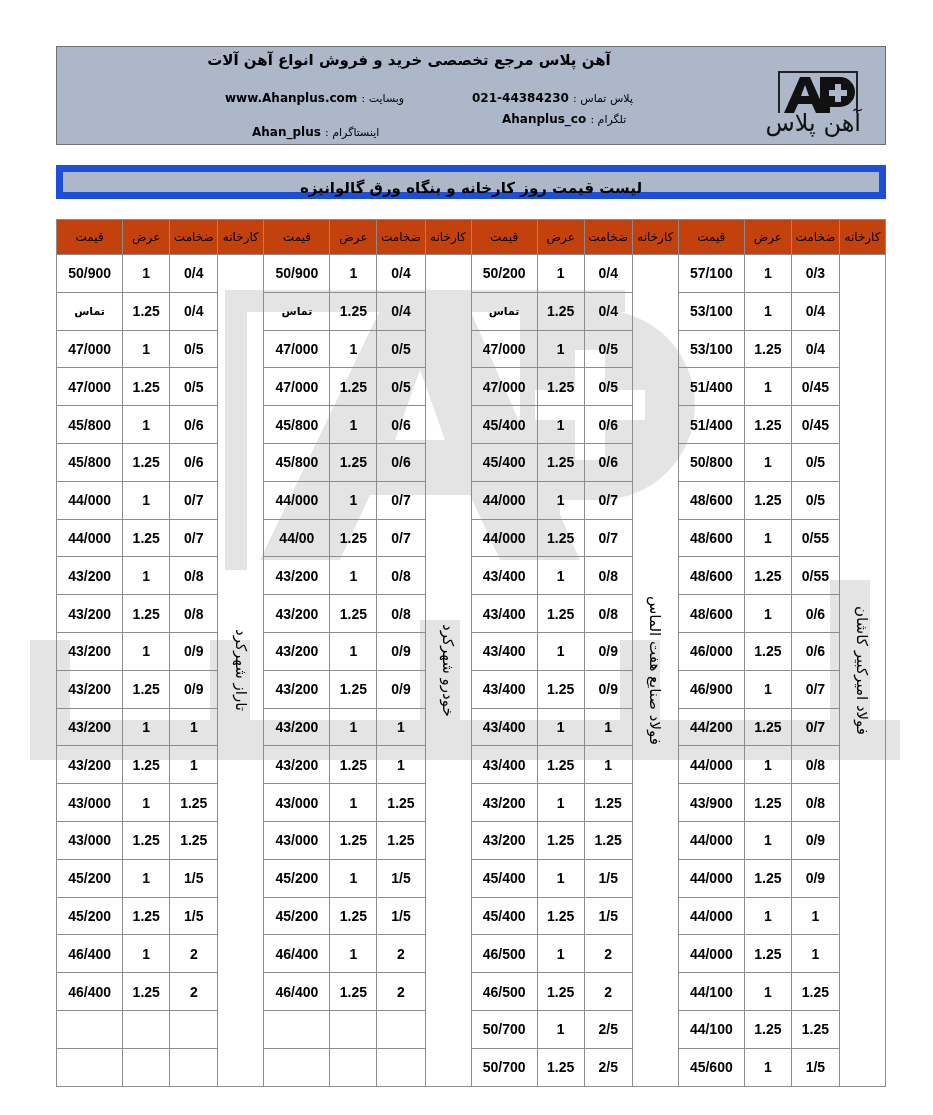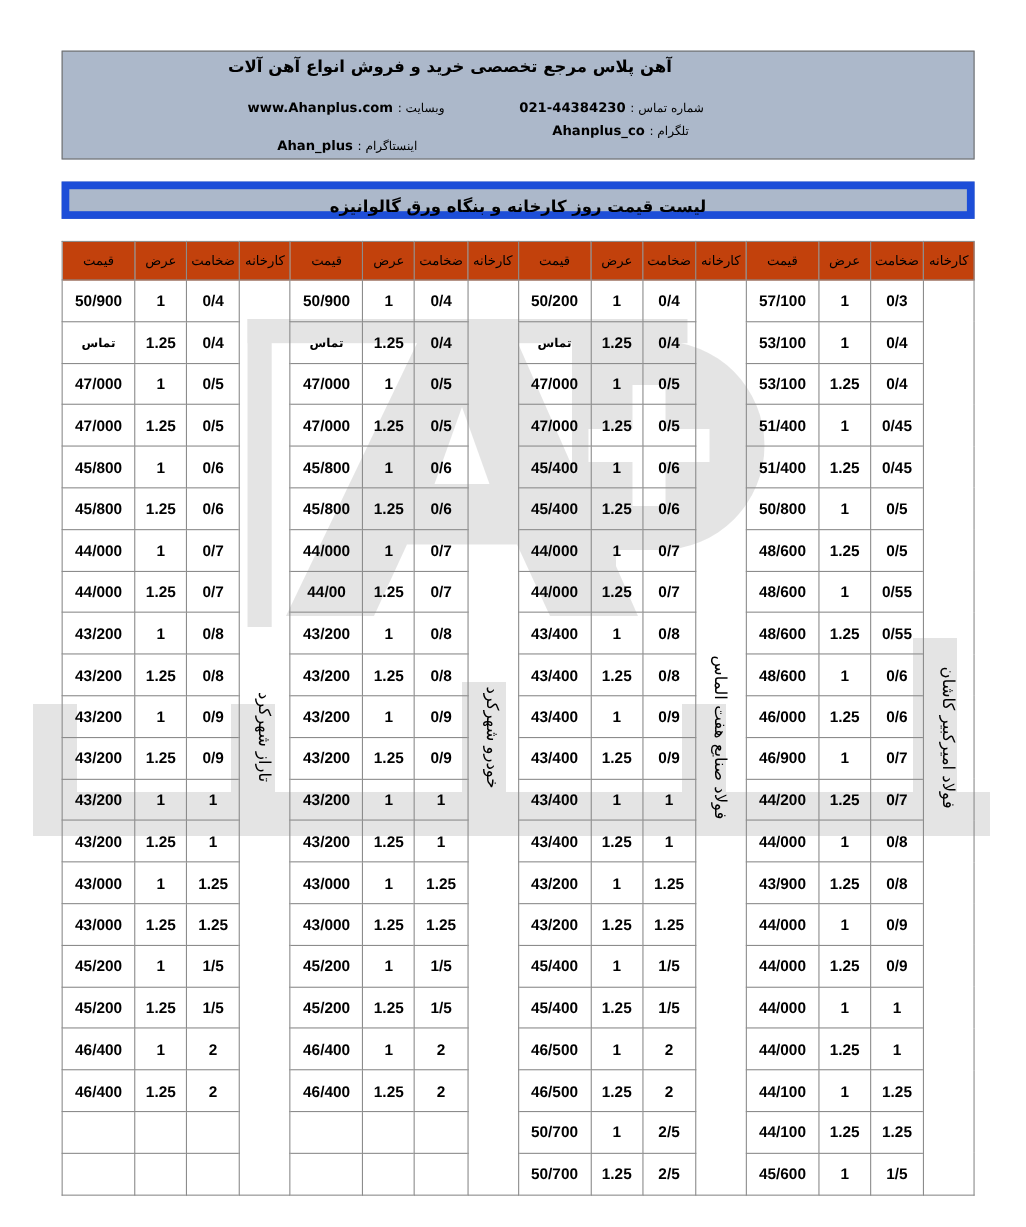--- a/index.html
+++ b/index.html
@@ -66,36 +66,48 @@
   .col-width { width: 47px; }
   .col-price { width: 66px; }
 </style>
 </head>
 <body>
 
 <div class="header-box">
   <div class="header-title">آهن پلاس مرجع تخصصی خرید و فروش انواع آهن آلات</div>
 
   <div class="info info-phone" dir="rtl">
-    <span class="lbl">شماره تماس :</span>
+    <span class="lbl">پلاس تماس :</span>
     <span dir="ltr">021-44384230</span>
   </div>
   <div class="info info-site" dir="rtl">
     <span class="lbl">وبسایت :</span>
     <span dir="ltr">www.Ahanplus.com</span>
   </div>
   <div class="info info-tel" dir="rtl">
     <span class="lbl">تلگرام :</span>
     <span dir="ltr">Ahanplus_co</span>
   </div>
   <div class="info info-insta" dir="rtl">
     <span class="lbl">اینستاگرام :</span>
     <span dir="ltr">Ahan_plus</span>
   </div>
 
+  <div class="logo">
+    <div class="logo-box"></div>
+    <div class="logo-box-l"></div>
+    <svg width="80" height="42" style="position:absolute;left:53px;top:2px;" viewBox="0 0 80 42">
+      <polygon points="4,40 20,4 30,4 46,40 36,40 32,31 18,31 14,40" fill="#111"></polygon>
+      <polygon points="21,23 25,12 29,23" fill="#acb8ca"></polygon>
+      <path d="M40 4 H60 a15 15 0 0 1 0 30 H50 V40 H40 Z" fill="#111"></path>
+      <rect x="55" y="11" width="6" height="18" fill="#acb8ca"></rect>
+      <rect x="49" y="17" width="18" height="6" fill="#acb8ca"></rect>
+    </svg>
+    <div class="logo-text">آهن پلاس</div>
+  </div>
 </div>
 
 <div class="subtitle-box">لیست قیمت روز کارخانه و بنگاه ورق گالوانیزه</div>
 
 <svg class="watermark" viewBox="0 0 933 560">
   <g fill="#8a8a8a">
     <rect x="225" y="10" width="400" height="22"></rect>
     <rect x="225" y="10" width="22" height="280"></rect>
     <polygon points="260,280 380,30 470,30 580,280 500,280 470,215 370,215 340,280"></polygon>
     <polygon points="395,160 420,90 445,160" fill="#ffffff"></polygon>

